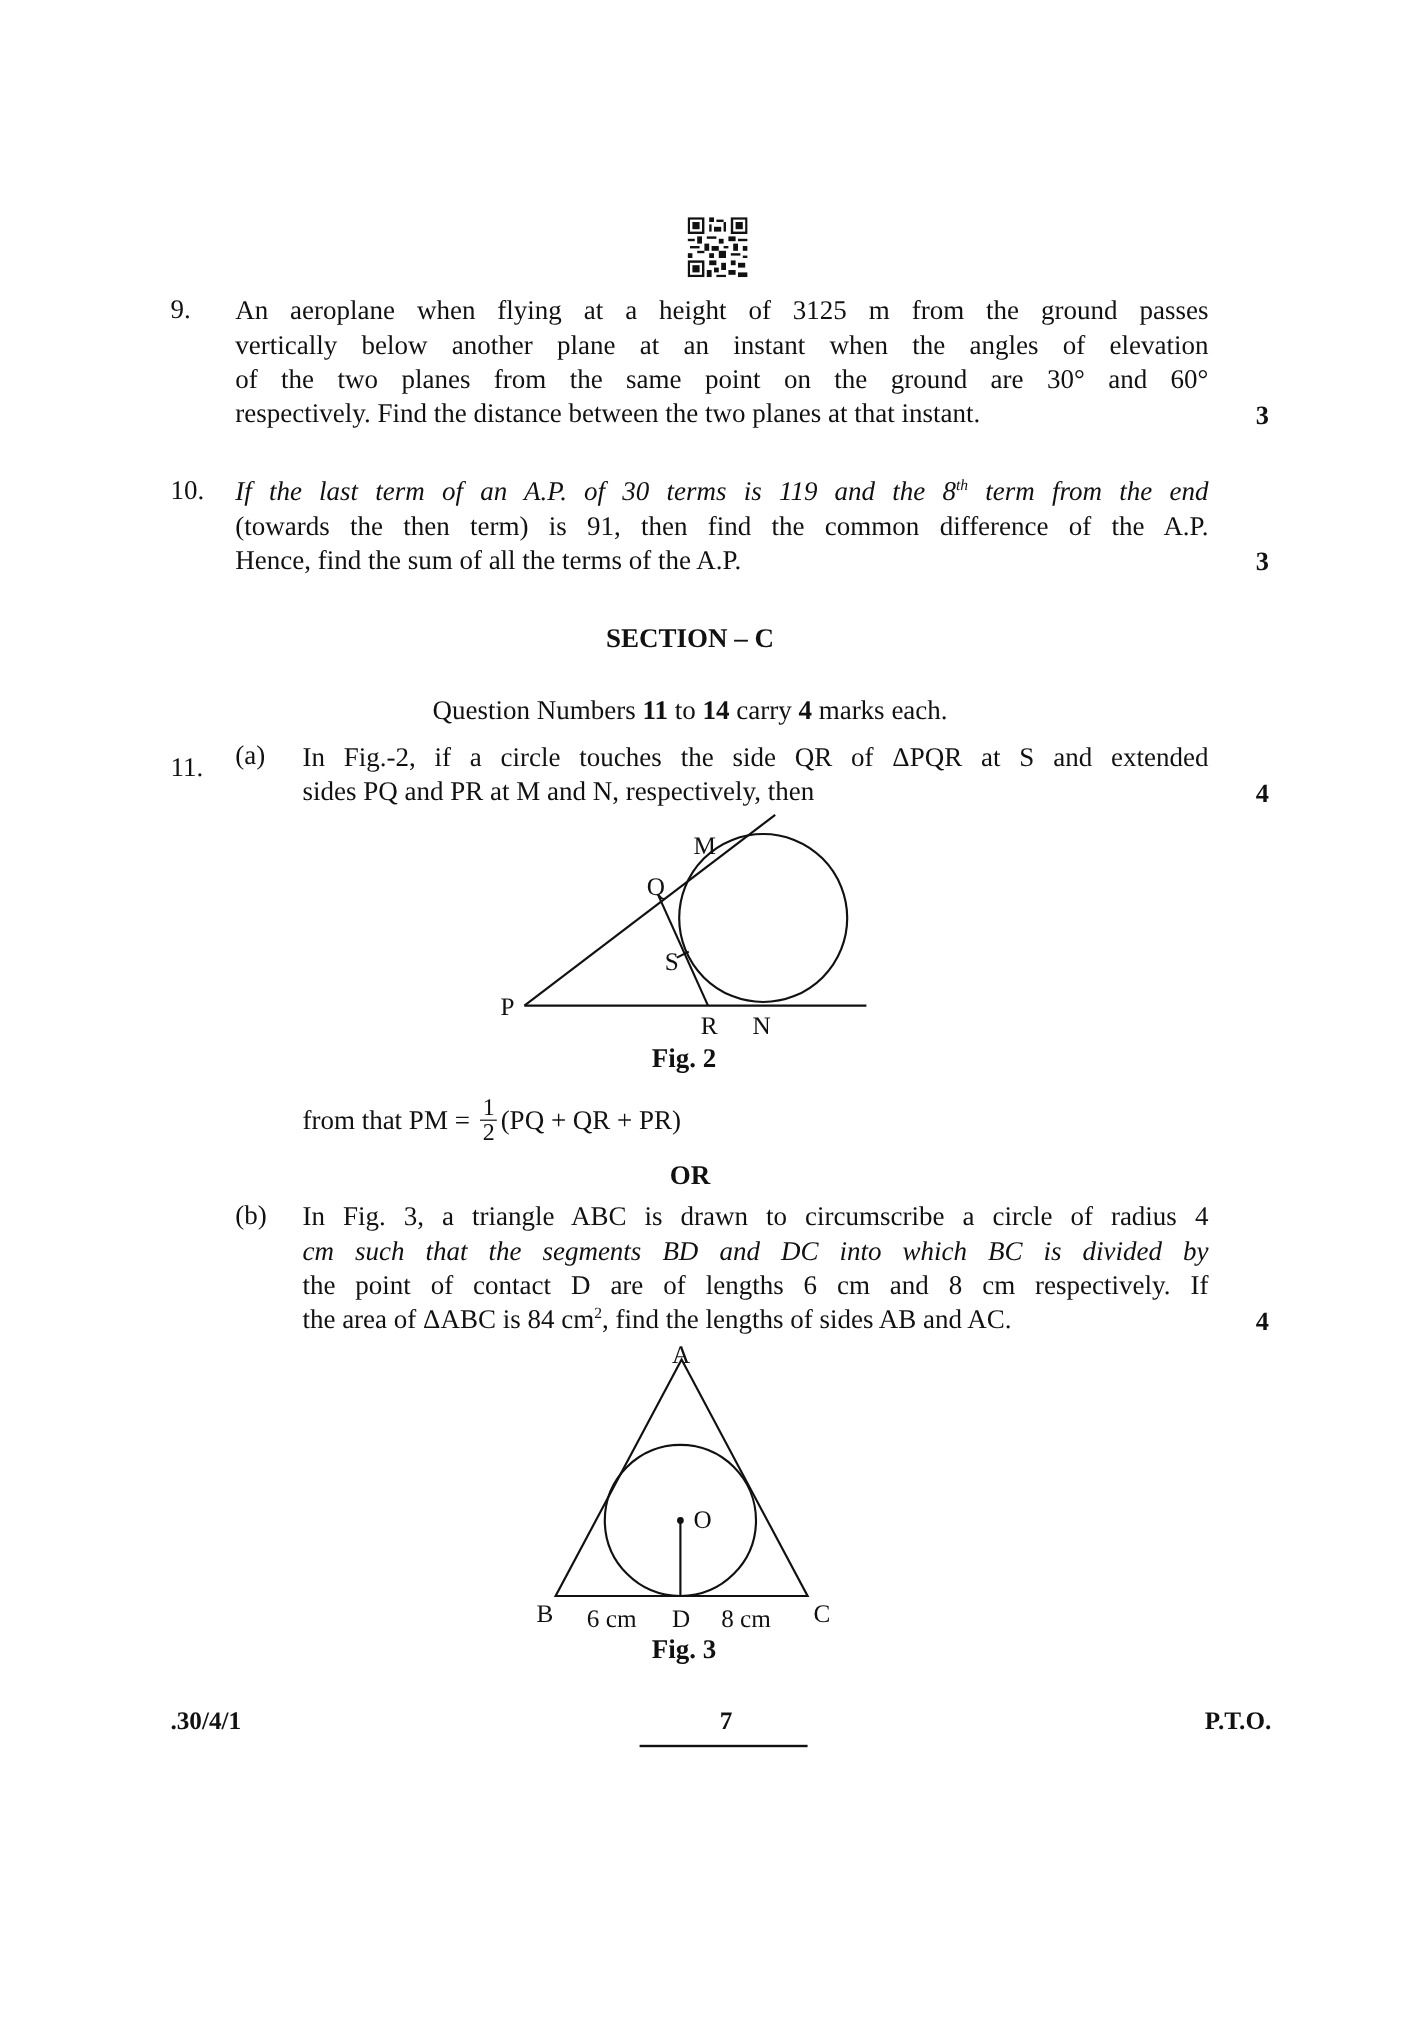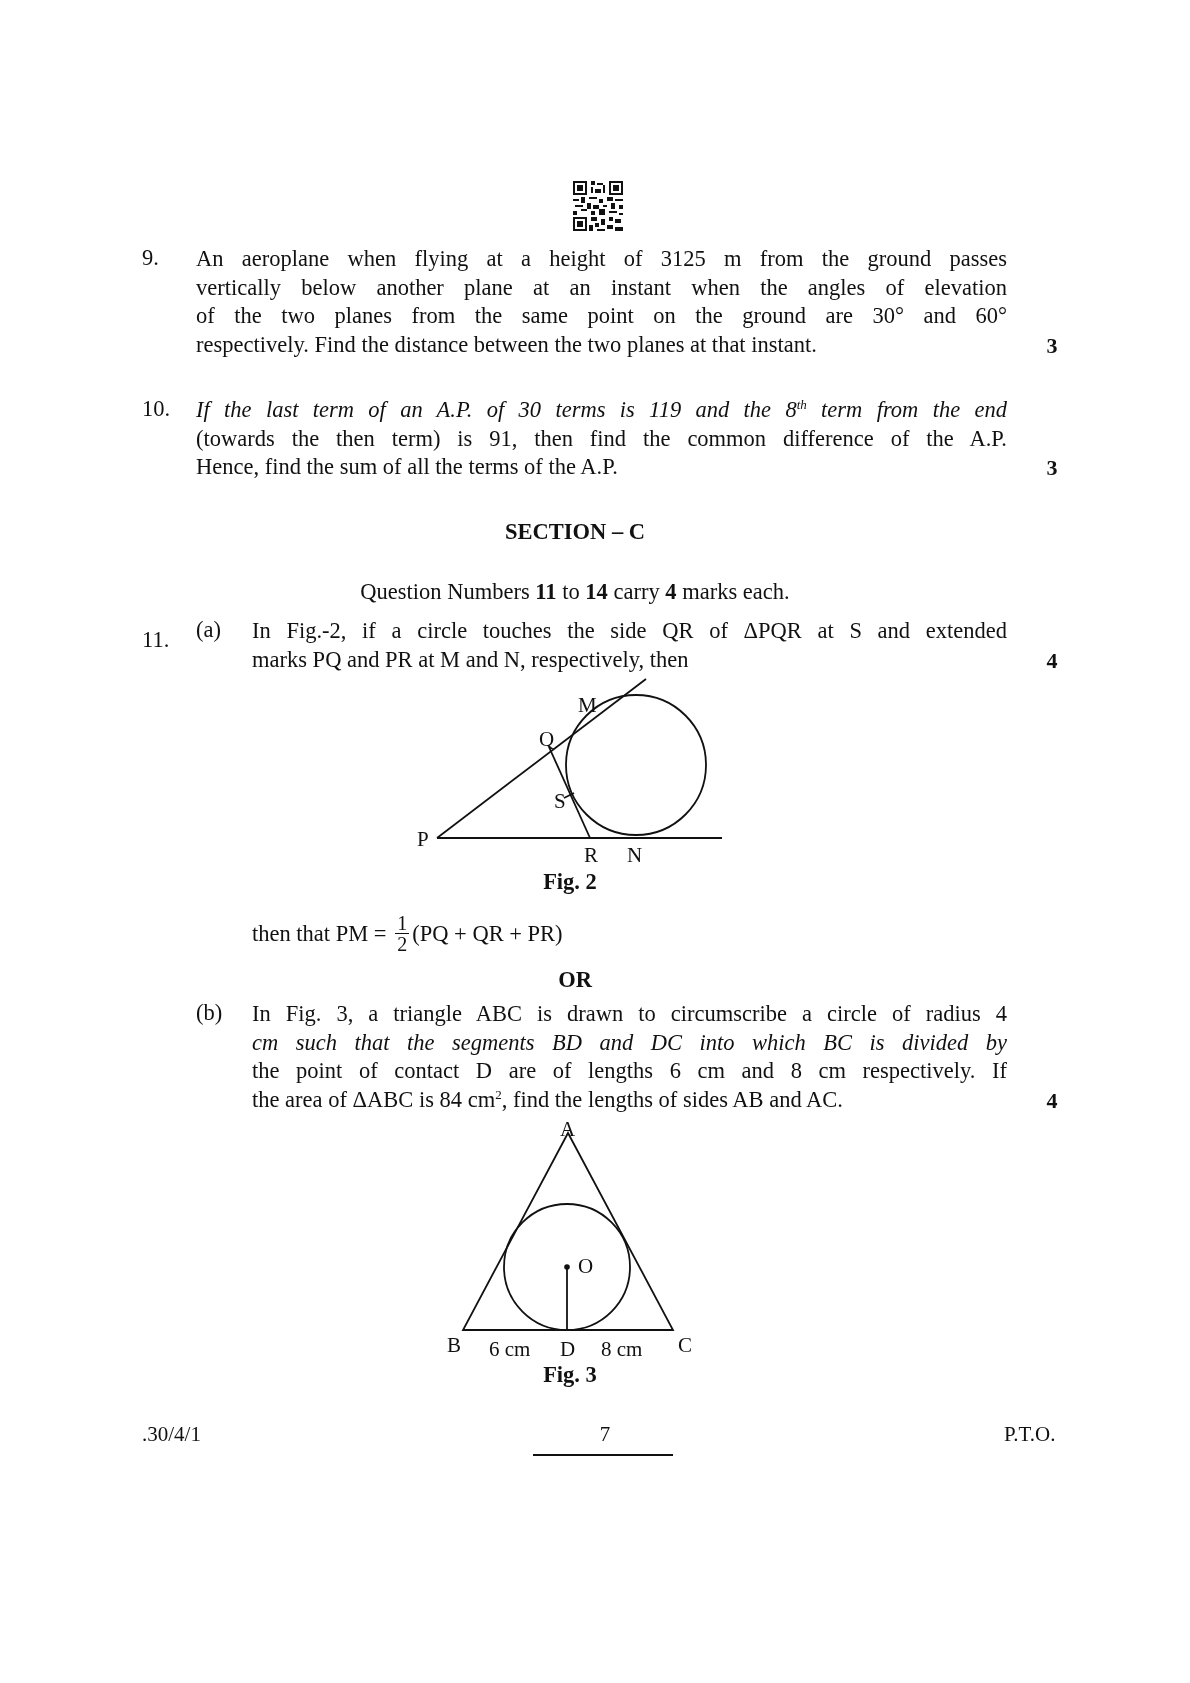--- a/index.html
+++ b/index.html
@@ -11,21 +11,21 @@
   .line { position:absolute; height:28.6px; }
   .b { font-weight:bold; }
   .qnum { position:absolute; font-family:"Liberation Serif",serif; font-size:22.5px; }
   .mark { position:absolute; left:1040px; width:24px; text-align:center; font-family:"Liberation Serif",serif; font-size:22px; font-weight:bold; }
   .center { text-align:center; }
   sup { font-size:13px; vertical-align:super; line-height:0; }
   .frac { display:inline-block; vertical-align:middle; text-align:center; font-size:20px; line-height:20px; margin:0 3px; position:relative; top:-2px; }
   .frac .num { display:block; border-bottom:1.3px solid #111; padding:0 2px; }
   .frac .den { display:block; }
   svg text { font-family:"Liberation Serif",serif; font-size:21px; fill:#111; }
-  .footer { font-family:"Liberation Serif",serif; font-size:21px; font-weight:normal; }
+  .footer { font-family:"Liberation Serif",serif; font-size:21px; font-weight:bold; }
 </style>
 </head>
 <body>
 
 <div class="abs" style="left:573px; top:181px; width:50px; height:50px;">
   <svg width="50" height="50" viewBox="0 0 25 25">
     <rect x="0" y="0" width="7" height="7" fill="#111"></rect>
       <rect x="1" y="1" width="5" height="5" fill="#fff"></rect>
       <rect x="2" y="2" width="3" height="3" fill="#111"></rect>
     <rect x="18" y="0" width="7" height="7" fill="#111"></rect>
@@ -90,42 +90,42 @@
 
 <div class="abs txt b center" style="left:0; width:1150px; top:518px;">SECTION – C</div>
 <div class="abs txt center" style="left:0; width:1150px; top:578px;text-align:center;">
   <span>Question Numbers </span><b>11</b><span> to </span><b>14</b><span> carry </span><b>4</b><span> marks each.</span>
 </div>
 
 <div>
   <span class="qnum" style="left:142px; top:606px;margin-top:21px;">11.</span>
   <span class="qnum" style="left:196px; top:617px;">(a)</span>
   <div class="line txt just" style="left:252px; width:755px; top:617px;">In Fig.-2, if a circle touches the side QR of ΔPQR at S and extended</div>
-  <div class="line txt" style="left:252px; top:646px;">marks PQ and PR at M and N, respectively, then</div>
+  <div class="line txt" style="left:252px; top:646px;">sides PQ and PR at M and N, respectively, then</div>
   <span class="mark" style="top:648px;">4</span>
 
   <svg class="abs" style="left:0; top:0;" width="1190" height="900" viewBox="0 0 1190 900">
     <g stroke="#111" stroke-width="1.8" fill="none">
       <line x1="437" y1="838" x2="646" y2="679"></line>
       <line x1="437" y1="838" x2="722" y2="838"></line>
       <line x1="549" y1="747" x2="590" y2="838"></line>
       <line x1="564" y1="798" x2="574" y2="793"></line>
       <circle cx="636" cy="765" r="70"></circle>
     </g>
     <text x="417" y="846">P</text>
     <text x="539" y="746">Q</text>
     <text x="578" y="712">M</text>
     <text x="554" y="808">S</text>
     <text x="584" y="862">R</text>
     <text x="627" y="862">N</text>
   </svg>
   <div class="abs txt b center" style="left:500px; width:140px; top:868px;text-align:center;">Fig. 2</div>
 
   <div class="abs txt" style="left:252px; top:915px;">
-    <span>then that PM = </span><span class="frac"><span class="num">1</span><span class="den">2</span></span><span>(PQ + QR + PR)</span>
+    <span>from that PM = </span><span class="frac"><span class="num">1</span><span class="den">2</span></span><span>(PQ + QR + PR)</span>
   </div>
 
   <div class="abs txt b center" style="left:520px; width:110px; top:966px;">OR</div>
 
   <span class="qnum" style="left:196px; top:1000px;">(b)</span>
   <div class="line txt just" style="left:252px; width:755px; top:1000px;">In Fig. 3, a triangle ABC is drawn to circumscribe a circle of radius 4</div>
   <div class="line txt just" style="left:252px; width:755px; top:1028.5px;font-style:italic;">cm such that the segments BD and DC into which BC is divided by</div>
   <div class="line txt just" style="left:252px; width:755px; top:1057px;">the point of contact D are of lengths 6 cm and 8 cm respectively. If</div>
   <div class="line txt" style="left:252px; top:1086px;">
     <span>the area of ΔABC is 84 cm</span><sup>2</sup><span>, find the lengths of sides AB and AC.</span>

